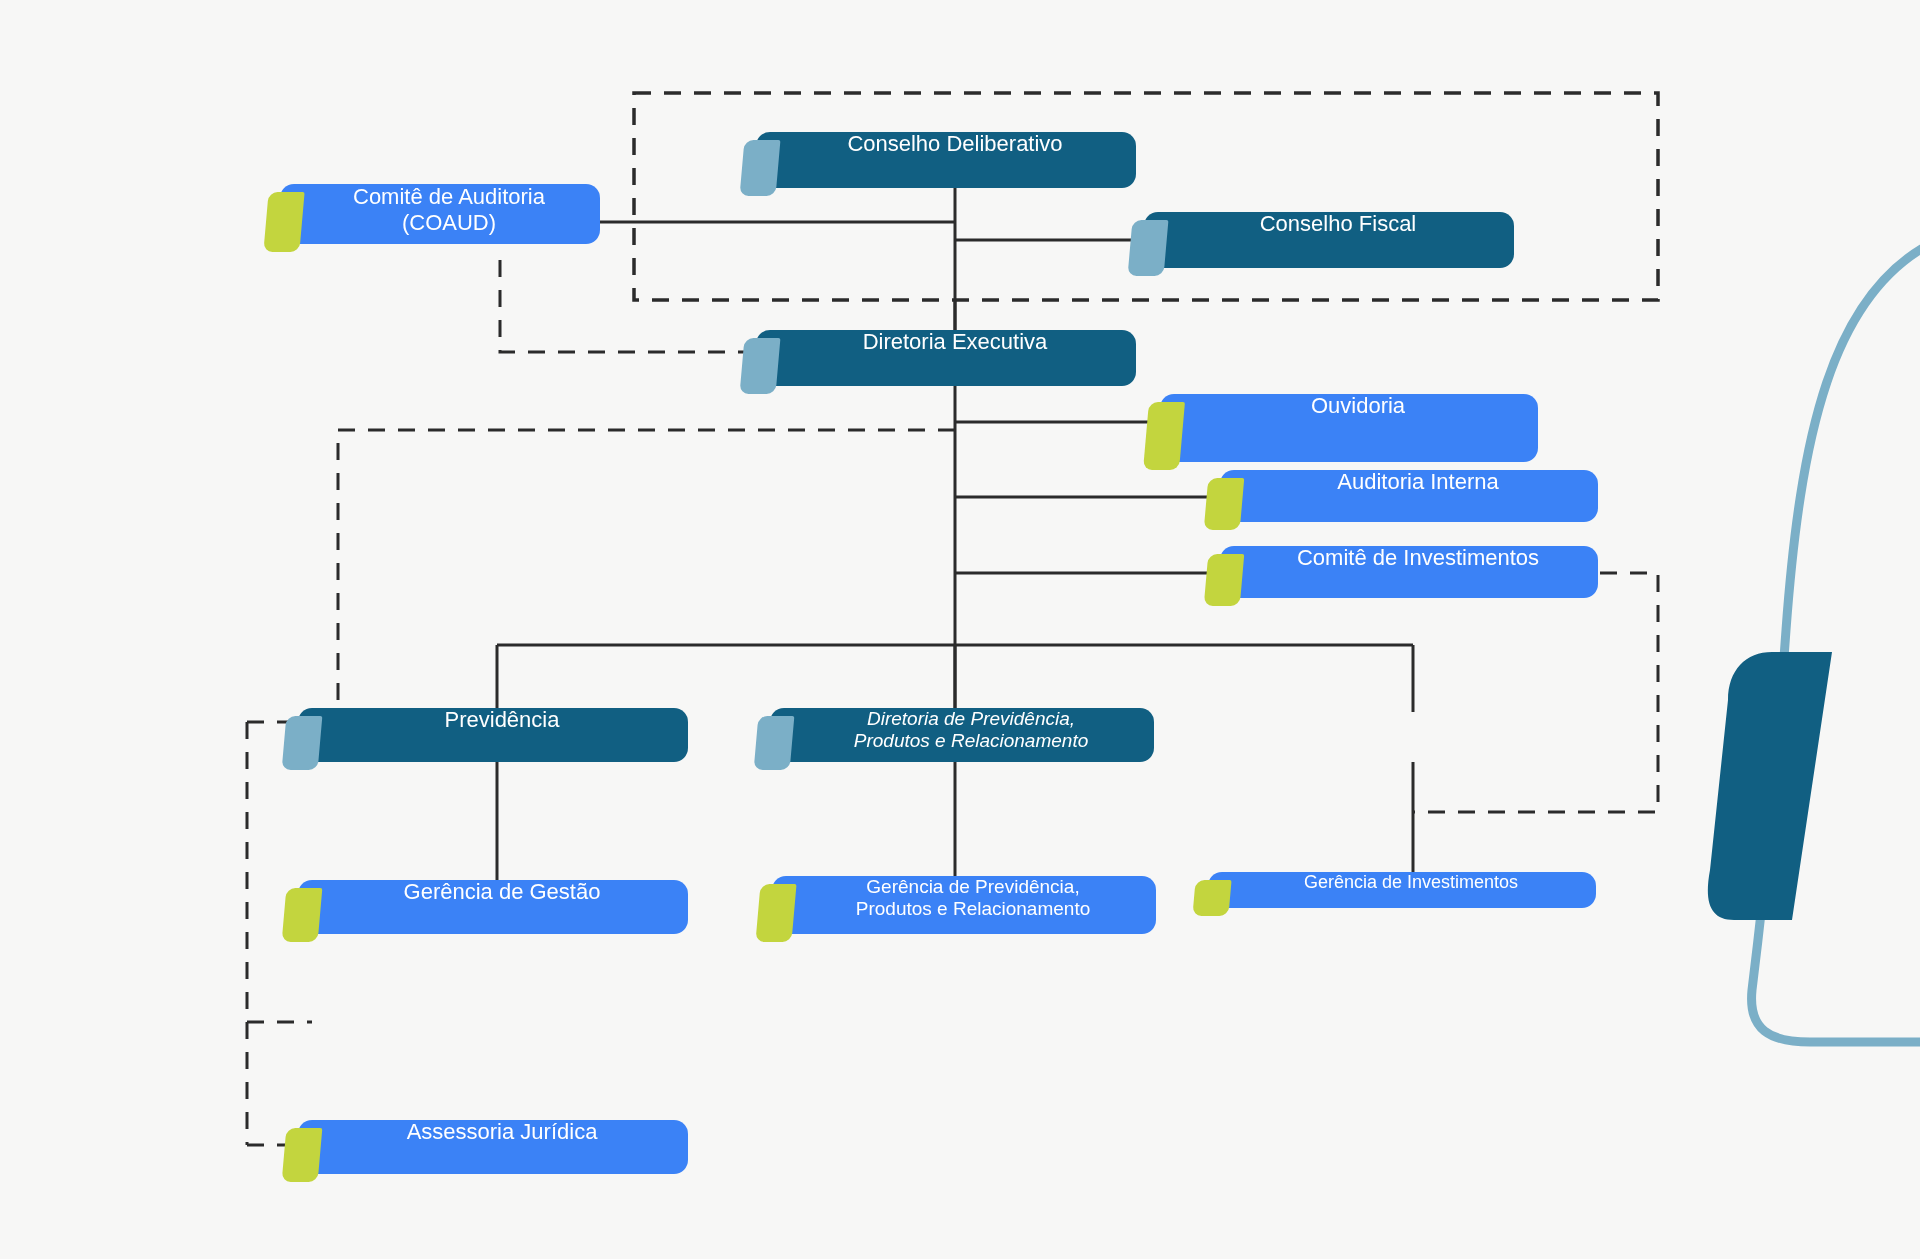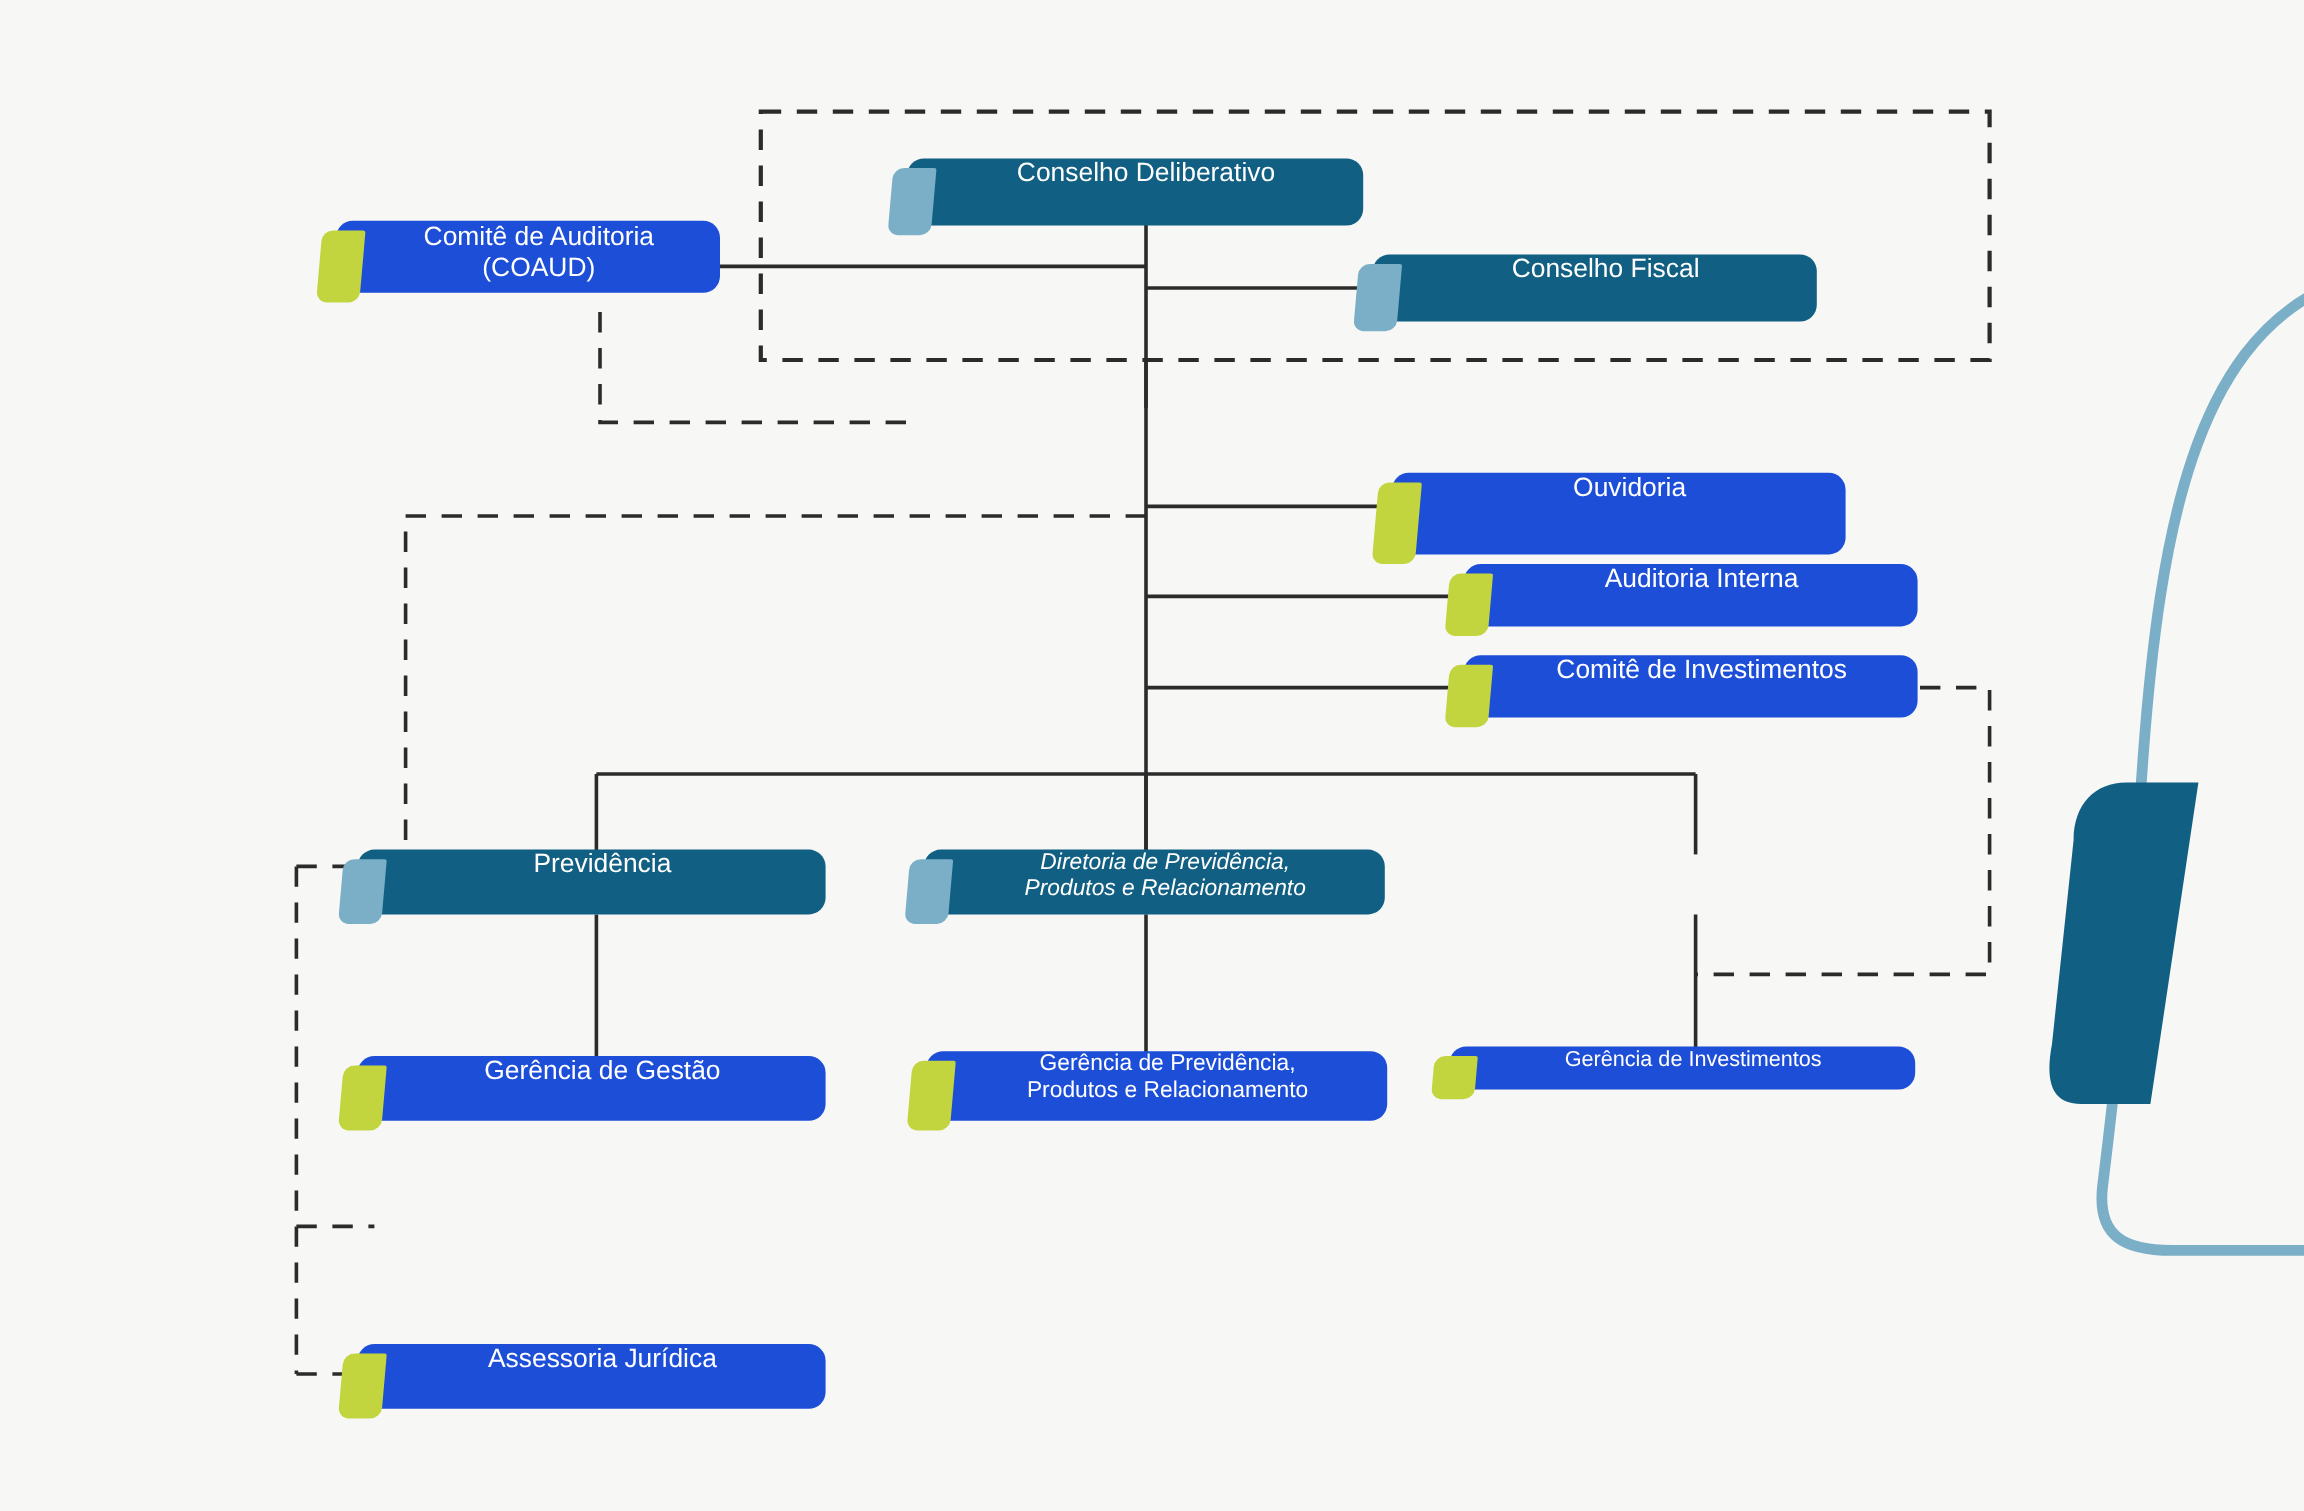--- a/index.html
+++ b/index.html
@@ -40,21 +40,21 @@
     bottom:-8px;
     width:36px;
     border-radius:9px 2px 9px 9px;
     z-index:-1;
     transform:skewX(-5deg);
   }
   
   .dark{background:#115f82;}
   .dark .tab{background:#7bafc7;}
   
-  .light{background:#1d4ed8;}
+  .light{background:#3b82f6;}
   .light .tab{background:#c3d53e;}
 
   .f22{font-size:22px;}
   .f21{font-size:21px;}
   .f19{font-size:19px;}
   .f18{font-size:18px;}
   .two-line{line-height:1.16;}
 </style>
 </head>
 <body>
@@ -118,20 +118,24 @@
       <span>Comitê de Auditoria</span><br>
       <span>(COAUD)</span>
     </span>
   </div>
 
   <div class="node dark f22" style="left:1144px;top:212px;width:370px;height:56px;">
     <span class="tab"></span>
     <span class="lbl">Conselho Fiscal</span>
   </div>
 
+  <div class="node dark f22" style="left:756px;top:330px;width:380px;height:56px;">
+    <span class="tab"></span>
+    <span class="lbl">Diretoria Executiva</span>
+  </div>
 
   <div class="node light f22" style="left:1160px;top:394px;width:378px;height:68px;">
     <span class="tab"></span>
     <span class="lbl">Ouvidoria</span>
   </div>
 
   <div class="node light f22" style="left:1220px;top:470px;width:378px;height:52px;">
     <span class="tab"></span>
     <span class="lbl">Auditoria Interna</span>
   </div>

